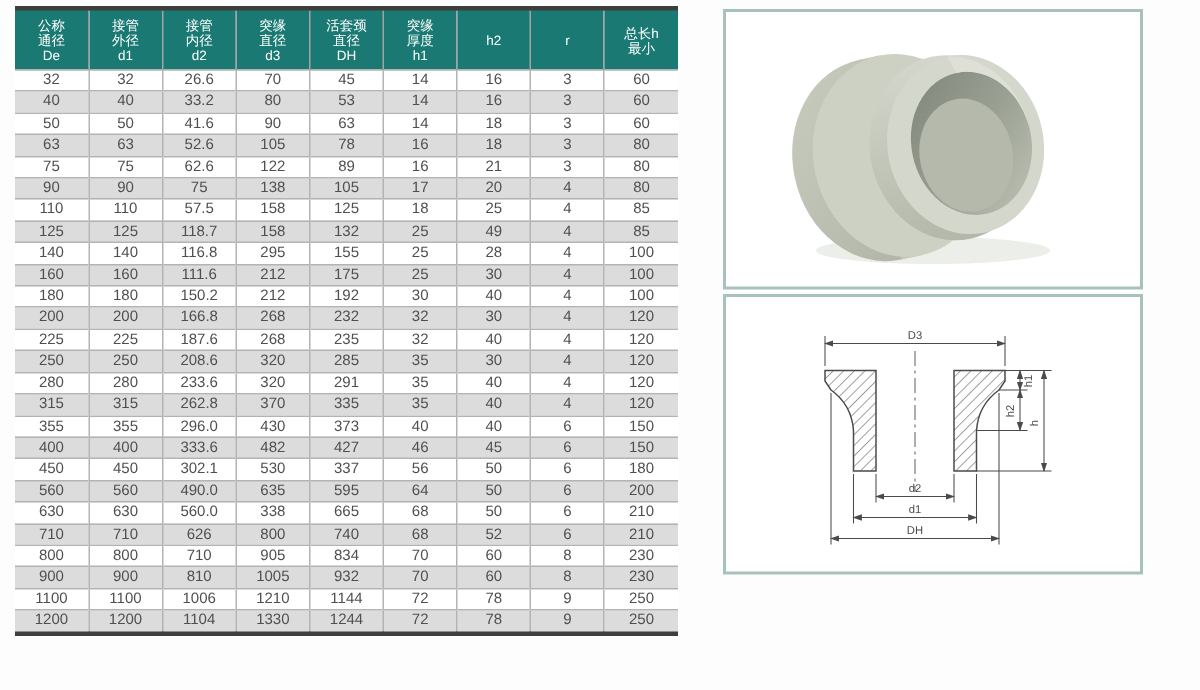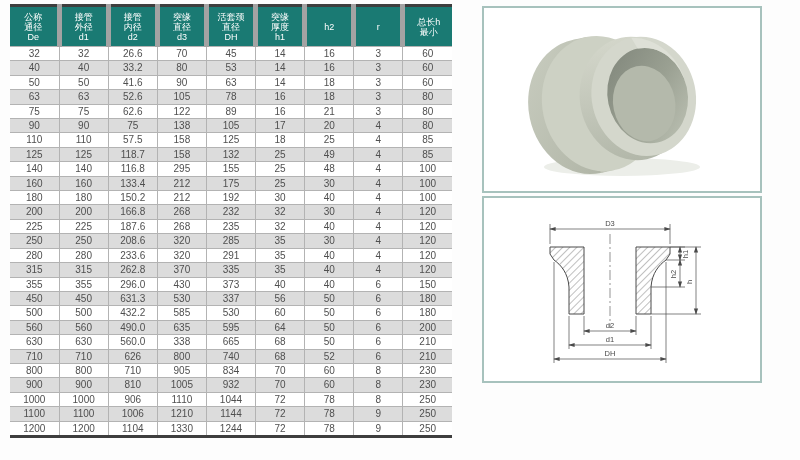--- a/index.html
+++ b/index.html
@@ -9,21 +9,21 @@
   }
   
   table.spec-table{
     position:absolute;left:10px;top:4px;width:442px;
     border-collapse:collapse;table-layout:fixed;
     border-top:3px solid #3e3e3e;border-bottom:3px solid #3e3e3e;
   }
   table.spec-table thead th{
     background:#1a7a73;color:#ffffff;font-weight:normal;
     font-size:9px;line-height:10px;height:37px;vertical-align:middle;
-    padding:1px 0;border-left:5px solid #a3a3a3;
+    padding:1px 0;border-left:1px solid #a3a3a3;
   }
   table.spec-table thead th:first-child{border-left:none;}
   table.spec-table tbody td{
     font-size:10px;color:#4f4f4f;text-align:center;
     height:13.4px;line-height:13.4px;padding:0;
     border-top:1px solid #b3b3b3;border-left:1px solid #b3b3b3;
     font-family:"Liberation Sans",sans-serif;
   }
   table.spec-table tbody td:first-child{border-left:none;}
   table.spec-table tbody tr:nth-child(odd){background:#ffffff;}
@@ -179,28 +179,28 @@
           <td>4</td>
           <td>85</td>
         </tr>
         <tr>
           <td>140</td>
           <td>140</td>
           <td>116.8</td>
           <td>295</td>
           <td>155</td>
           <td>25</td>
-          <td>48</td>
+          <td>28</td>
           <td>4</td>
           <td>100</td>
         </tr>
         <tr>
           <td>160</td>
           <td>160</td>
-          <td>133.4</td>
+          <td>111.6</td>
           <td>212</td>
           <td>175</td>
           <td>25</td>
           <td>30</td>
           <td>4</td>
           <td>100</td>
         </tr>
         <tr>
           <td>180</td>
           <td>180</td>
@@ -272,37 +272,37 @@
           <td>355</td>
           <td>296.0</td>
           <td>430</td>
           <td>373</td>
           <td>40</td>
           <td>40</td>
           <td>6</td>
           <td>150</td>
         </tr>
         <tr>
+          <td>400</td>
+          <td>400</td>
+          <td>333.6</td>
+          <td>482</td>
+          <td>427</td>
+          <td>46</td>
+          <td>45</td>
+          <td>6</td>
+          <td>150</td>
+        </tr>
+        <tr>
           <td>450</td>
           <td>450</td>
-          <td>631.3</td>
+          <td>302.1</td>
           <td>530</td>
           <td>337</td>
           <td>56</td>
-          <td>50</td>
-          <td>6</td>
-          <td>180</td>
-        </tr>
-        <tr>
-          <td>500</td>
-          <td>500</td>
-          <td>432.2</td>
-          <td>585</td>
-          <td>530</td>
-          <td>60</td>
           <td>50</td>
           <td>6</td>
           <td>180</td>
         </tr>
         <tr>
           <td>560</td>
           <td>560</td>
           <td>490.0</td>
           <td>635</td>
           <td>595</td>
@@ -347,31 +347,20 @@
         <tr>
           <td>900</td>
           <td>900</td>
           <td>810</td>
           <td>1005</td>
           <td>932</td>
           <td>70</td>
           <td>60</td>
           <td>8</td>
           <td>230</td>
-        </tr>
-        <tr>
-          <td>1000</td>
-          <td>1000</td>
-          <td>906</td>
-          <td>1110</td>
-          <td>1044</td>
-          <td>72</td>
-          <td>78</td>
-          <td>8</td>
-          <td>250</td>
         </tr>
         <tr>
           <td>1100</td>
           <td>1100</td>
           <td>1006</td>
           <td>1210</td>
           <td>1144</td>
           <td>72</td>
           <td>78</td>
           <td>9</td>

